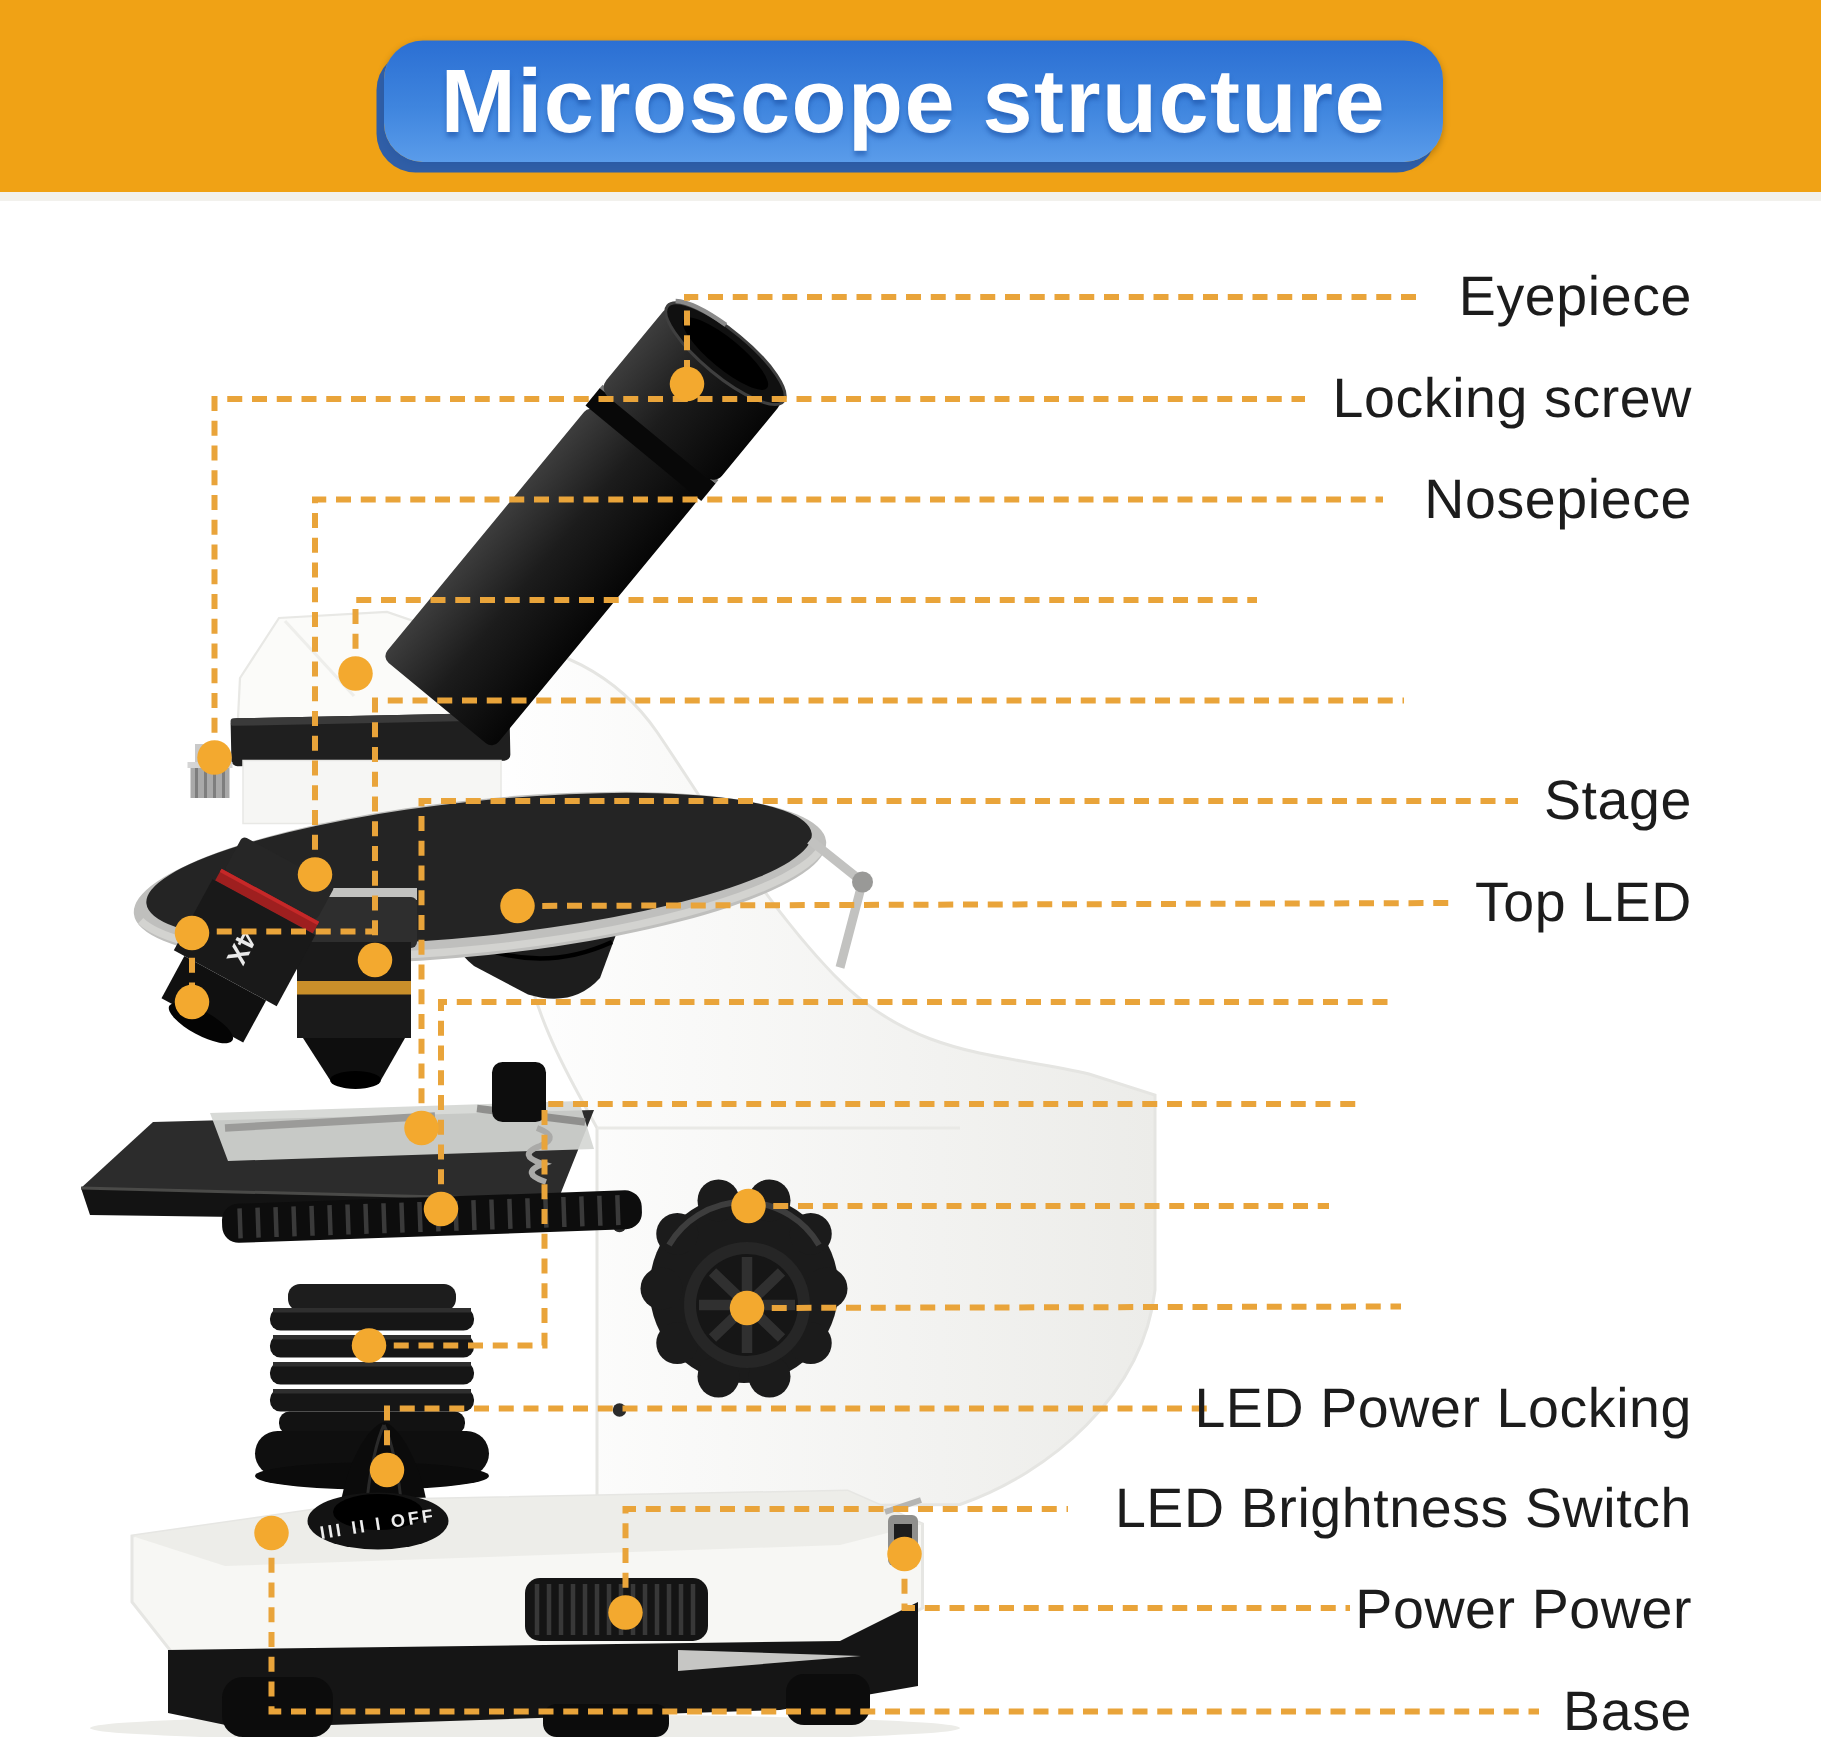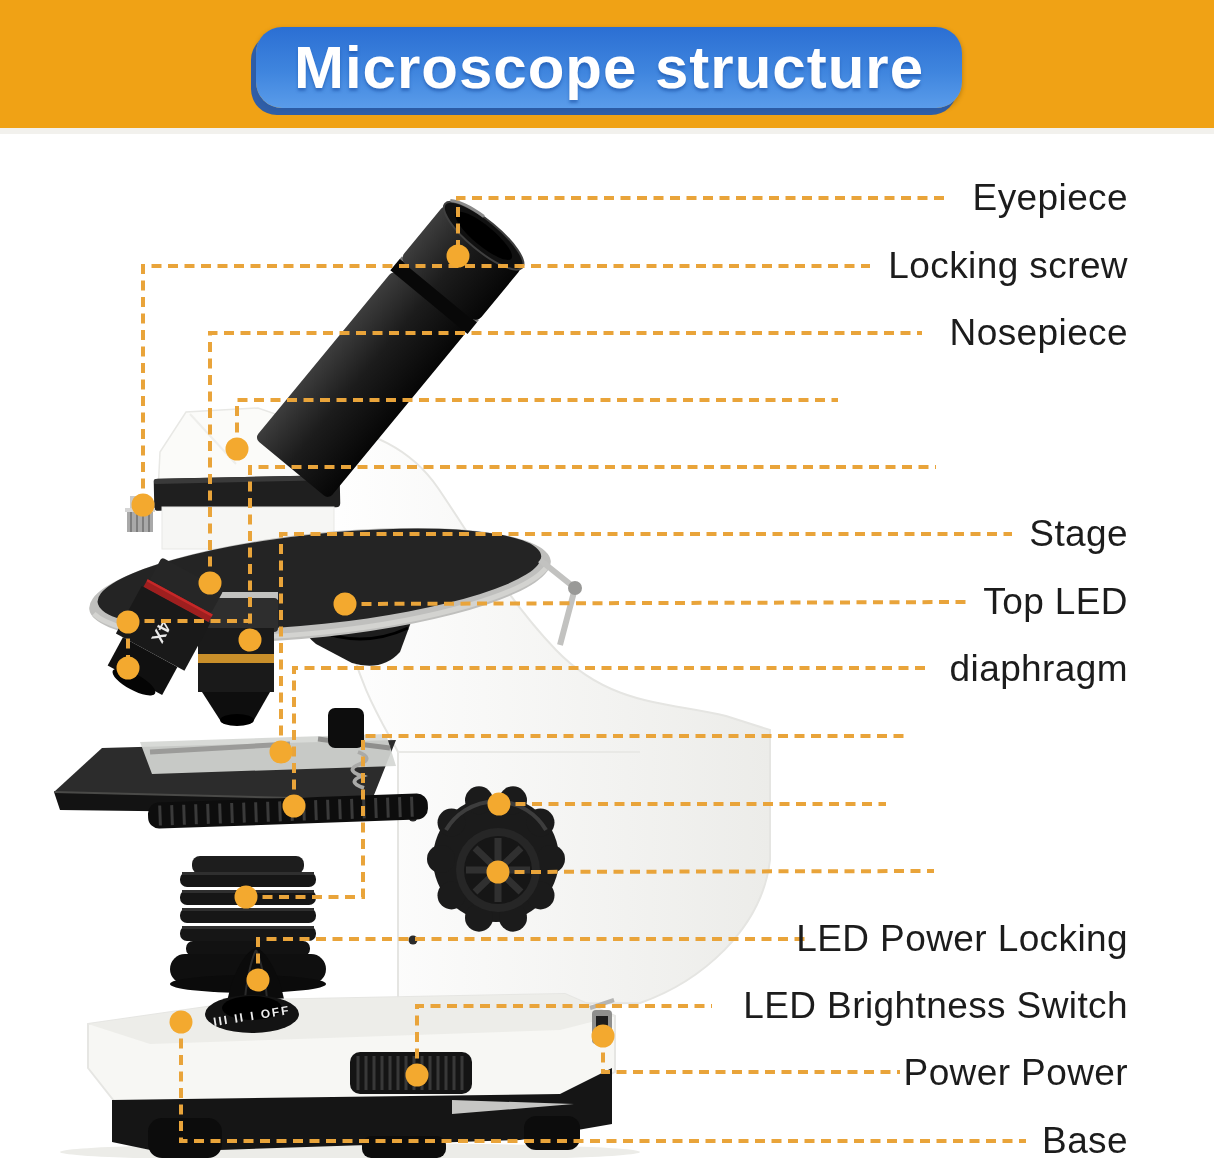--- a/index.html
+++ b/index.html
@@ -244,19 +244,18 @@
       <circle class="dot" cx="603" cy="1036" r="11.5"></circle>
       <circle class="dot" cx="181" cy="1022" r="11.5"></circle>
     </g>
   </svg>
 
   <div class="lbl" style="top:175px">Eyepiece</div>
   <div class="lbl" style="top:243px">Locking screw</div>
   <div class="lbl" style="top:310px">Nosepiece</div>
   <div class="lbl" style="top:511px">Stage</div>
   <div class="lbl" style="top:579px">Top LED</div>
-  <div class="lbl" style="top:646px">diaphragm</div>
   <div class="lbl" style="top:916px">LED Power Locking</div>
   <div class="lbl" style="top:983px">LED Brightness Switch</div>
   <div class="lbl" style="top:1050px">Power Power</div>
   <div class="lbl" style="top:1118px">Base</div>
 
 </div>
 
 </body></html>

